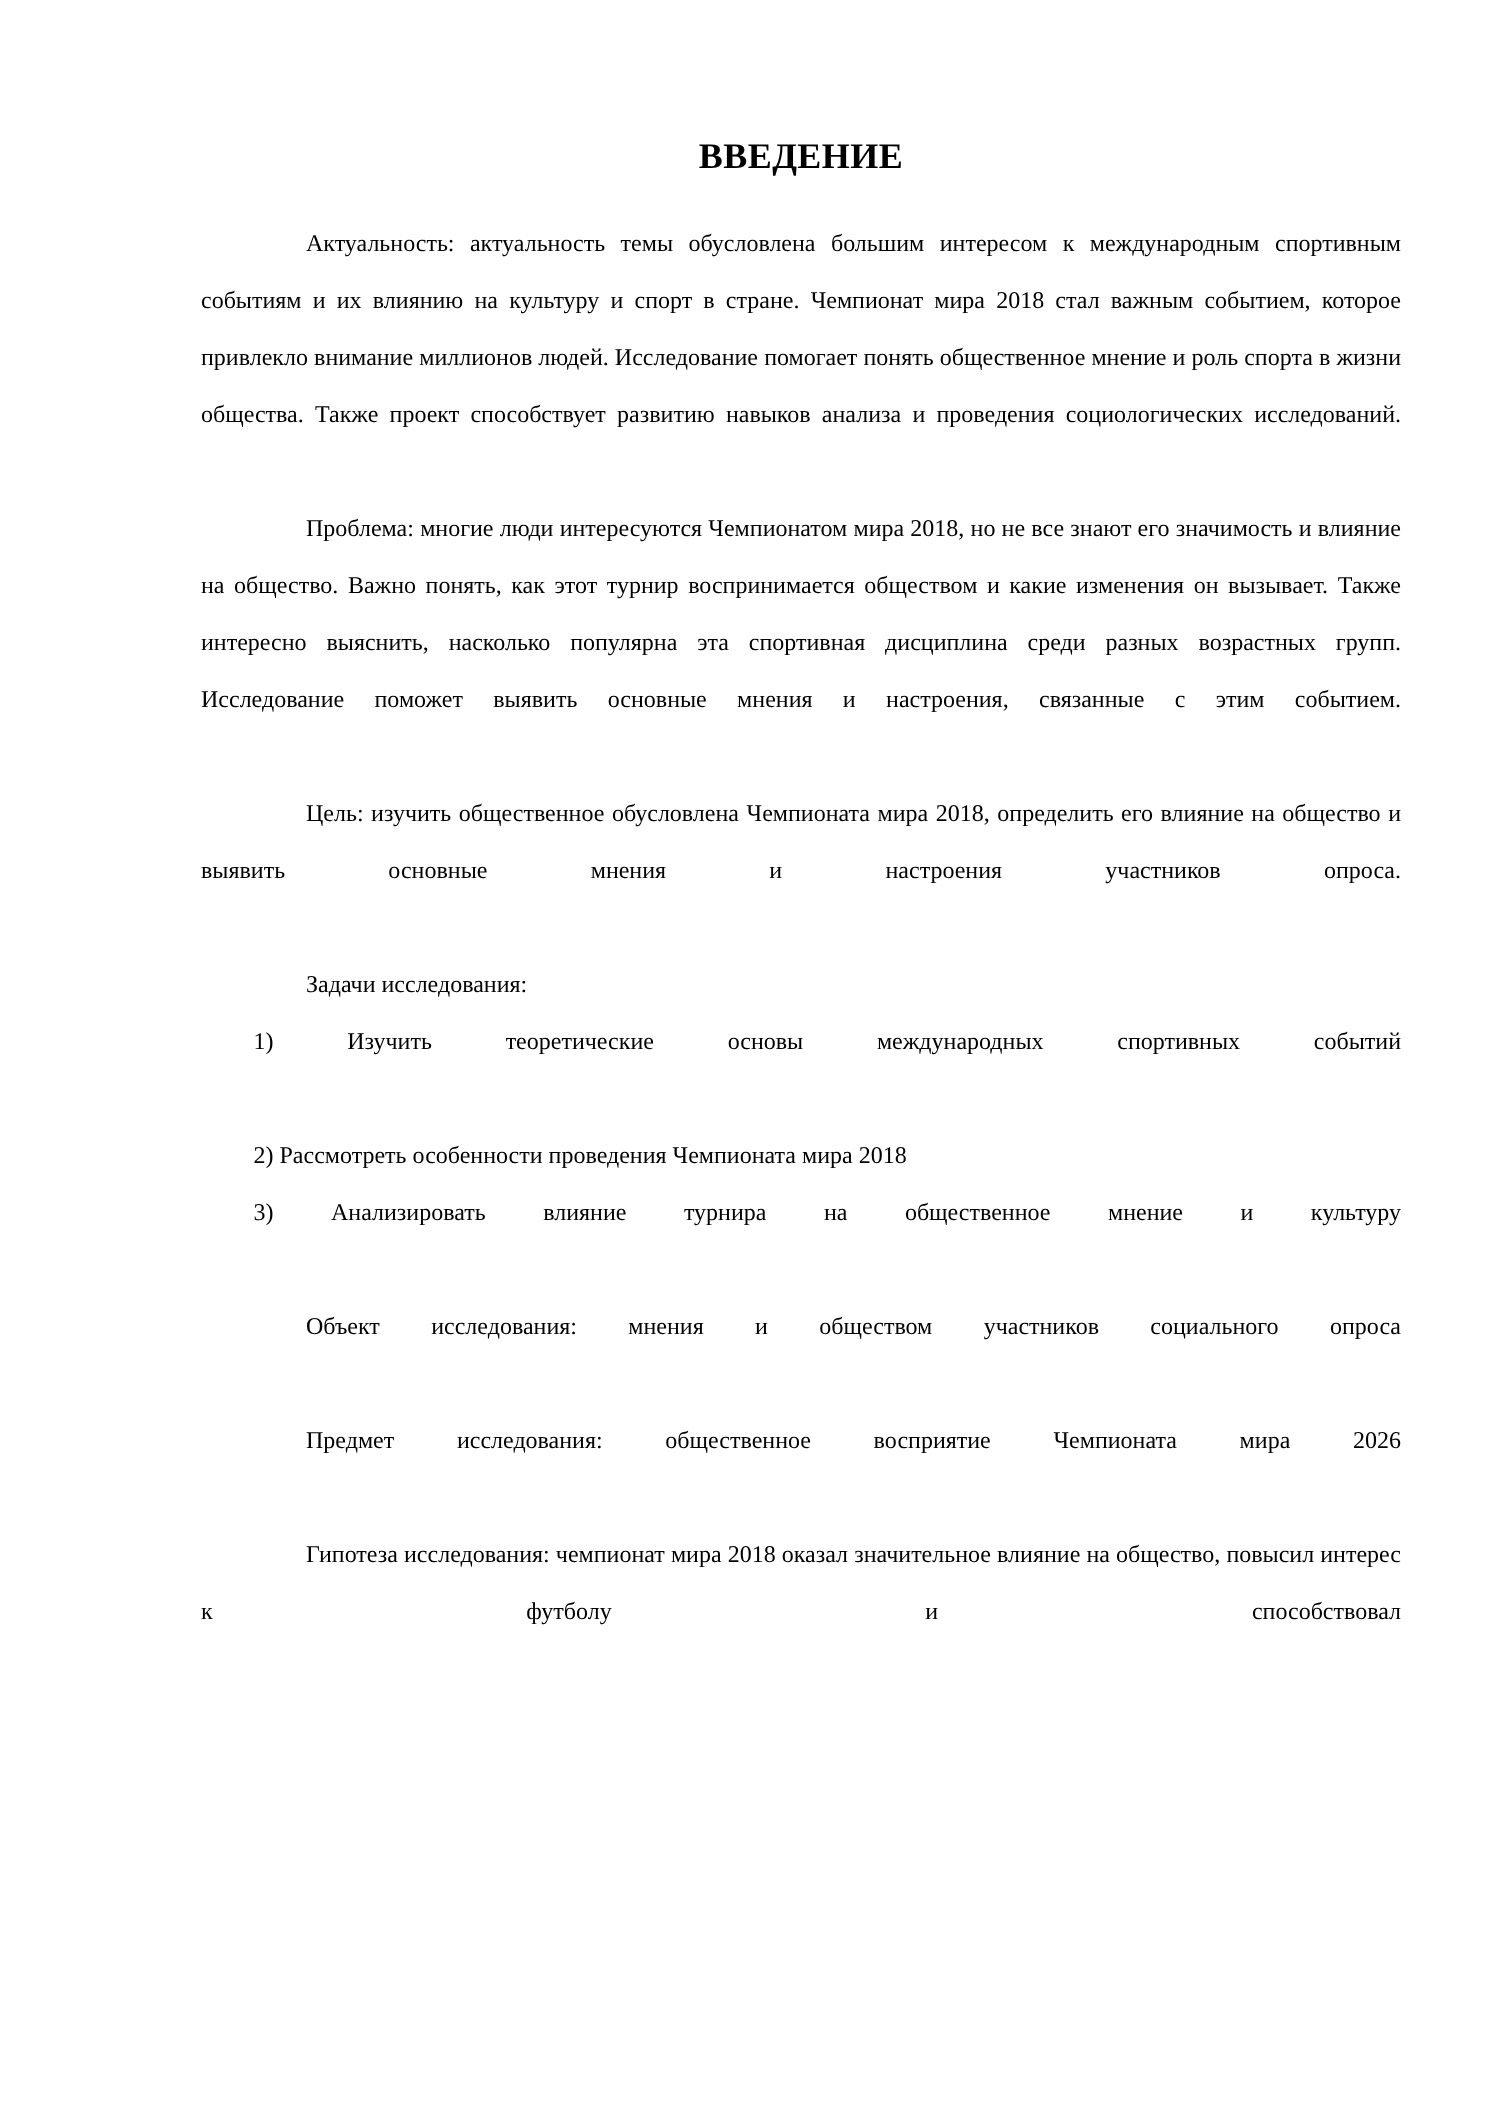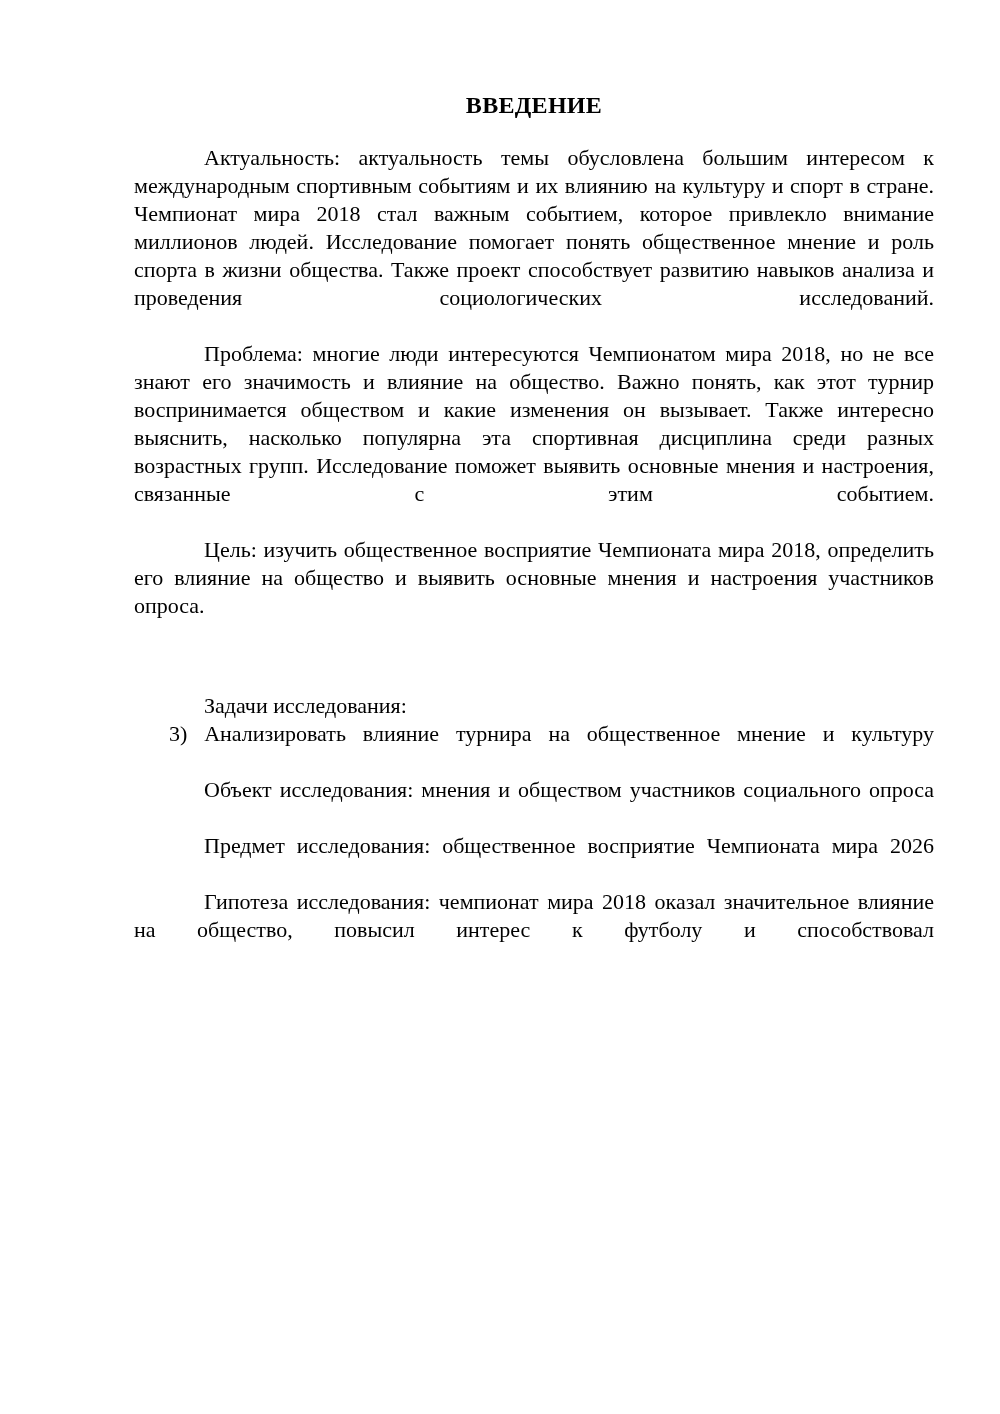--- a/index.html
+++ b/index.html
@@ -27,43 +27,42 @@
   }
   .doc-heading {
     font-size: 24px;
     font-weight: bold;
     text-align: center;
     letter-spacing: 0.3px;
     margin: 0 0 26px 0;
     line-height: 1.1;
   }
   .para {
-    font-size: 22px;
-    line-height: 28px;
+    font-size: 16px;
+    line-height: 38px;
     text-align: justify;
     text-justify: inter-word;
     margin: 0;
     hyphens: none;
     word-spacing: 0px;
   }
   .para.indent {
     text-indent: 70px;
   }
   .para.list-item {
     text-indent: 35px;
   }
   
   .para::after {
     content: "";
     display: inline-block;
     width: 100%;
   }
   .para.nojust {
     text-align: left;
-    margin-top: 44px;
   }
   .para.nojust::after { display: none; }
 
   .page-number {
     position: absolute;
     left: 0;
     right: 0;
     top: 1333px;
     text-align: center;
     font-size: 21px;
@@ -77,25 +76,27 @@
 <div class="page">
 
   <div class="content">
 
     <h1 class="doc-heading">ВВЕДЕНИЕ</h1>
 
     <p class="para indent">Актуальность: актуальность темы обусловлена большим интересом к международным спортивным событиям и их влиянию на культуру и спорт в стране. Чемпионат мира 2018 стал важным событием, которое привлекло внимание миллионов людей. Исследование помогает понять общественное мнение и роль спорта в жизни общества. Также проект способствует развитию навыков анализа и проведения социологических исследований.</p>
 
     <p class="para indent">Проблема: многие люди интересуются Чемпионатом мира 2018, но не все знают его значимость и влияние на общество. Важно понять, как этот турнир воспринимается обществом и какие изменения он вызывает. Также интересно выяснить, насколько популярна эта спортивная дисциплина среди разных возрастных групп. Исследование поможет выявить основные мнения и настроения, связанные с этим событием.</p>
 
-    <p class="para indent">Цель: изучить общественное восприятие Чемпионата мира 2018, определить его влияние на общество и выявить основные мнения и настроения участников опроса.</p>
+    <p class="para indent">Цель: изучить общественное обусловлена Чемпионата мира 2018, определить его влияние на общество и выявить основные мнения и настроения участников опроса.</p>
 
     <p class="para indent nojust">Задачи исследования:</p>
 
+    <p class="para list-item">1) Изучить теоретические основы международных спортивных событий</p>
 
+    <p class="para list-item nojust">2) Рассмотреть особенности проведения Чемпионата мира 2018</p>
 
     <p class="para list-item">3) Анализировать влияние турнира на общественное мнение и культуру</p>
 
 
 
     <p class="para indent">Объект исследования: мнения и обществом участников социального опроса</p>
 
     <p class="para indent">Предмет исследования: общественное восприятие Чемпионата мира 2026</p>
 
     <p class="para indent">Гипотеза исследования: чемпионат мира 2018 оказал значительное влияние на общество, повысил интерес к футболу и способствовал</p>

